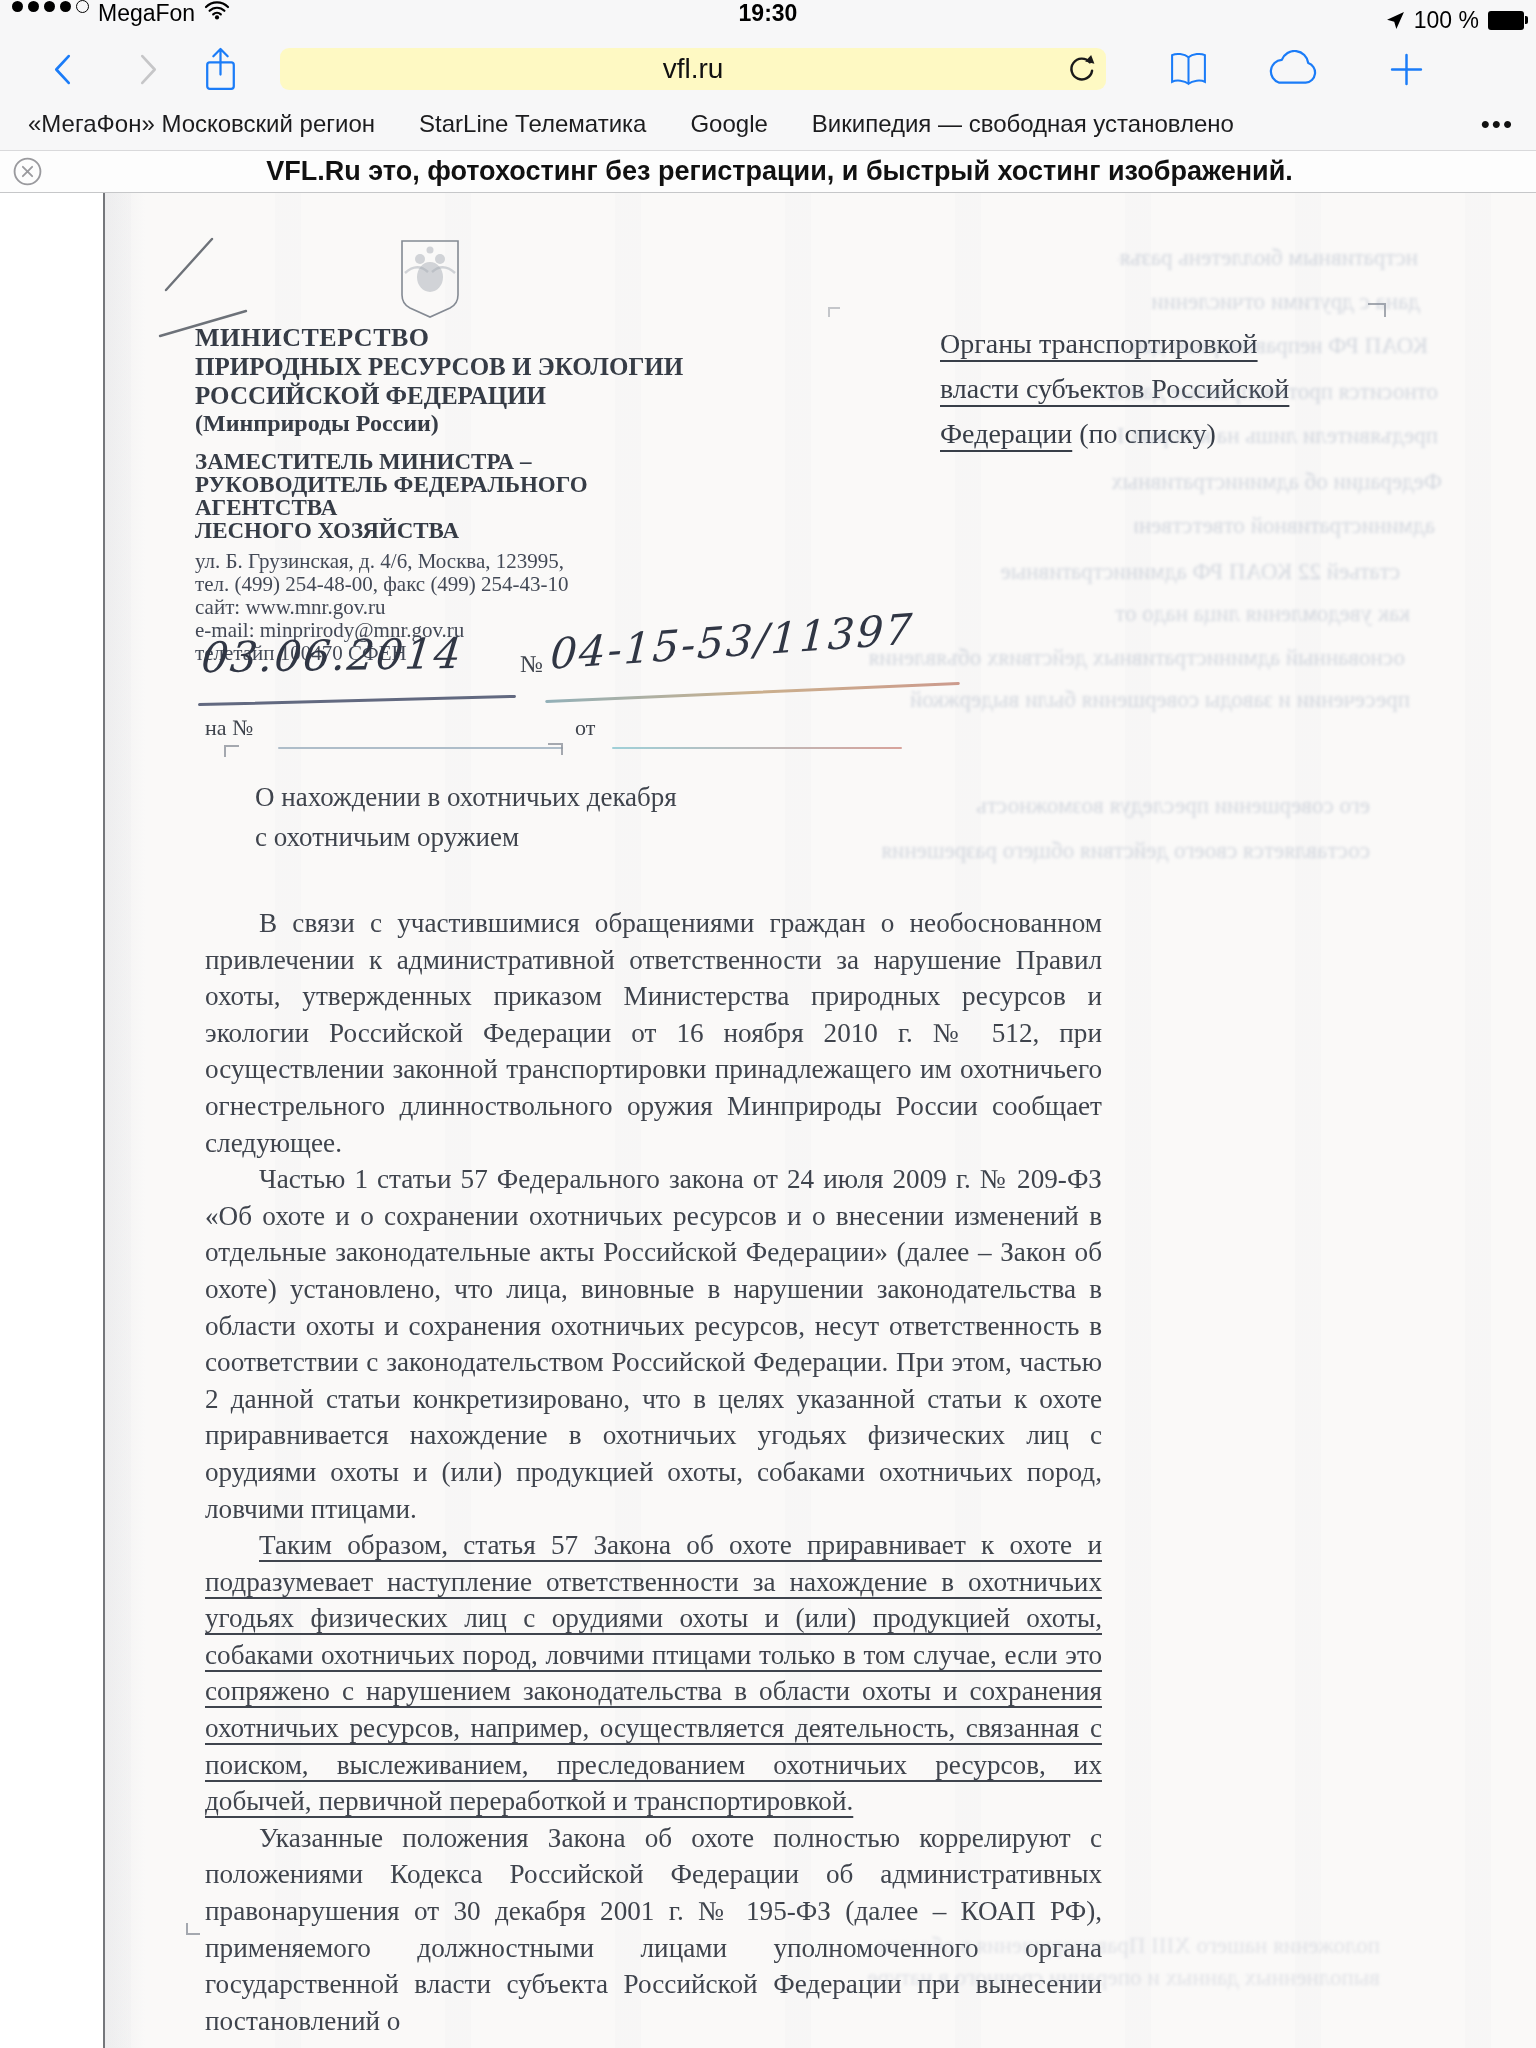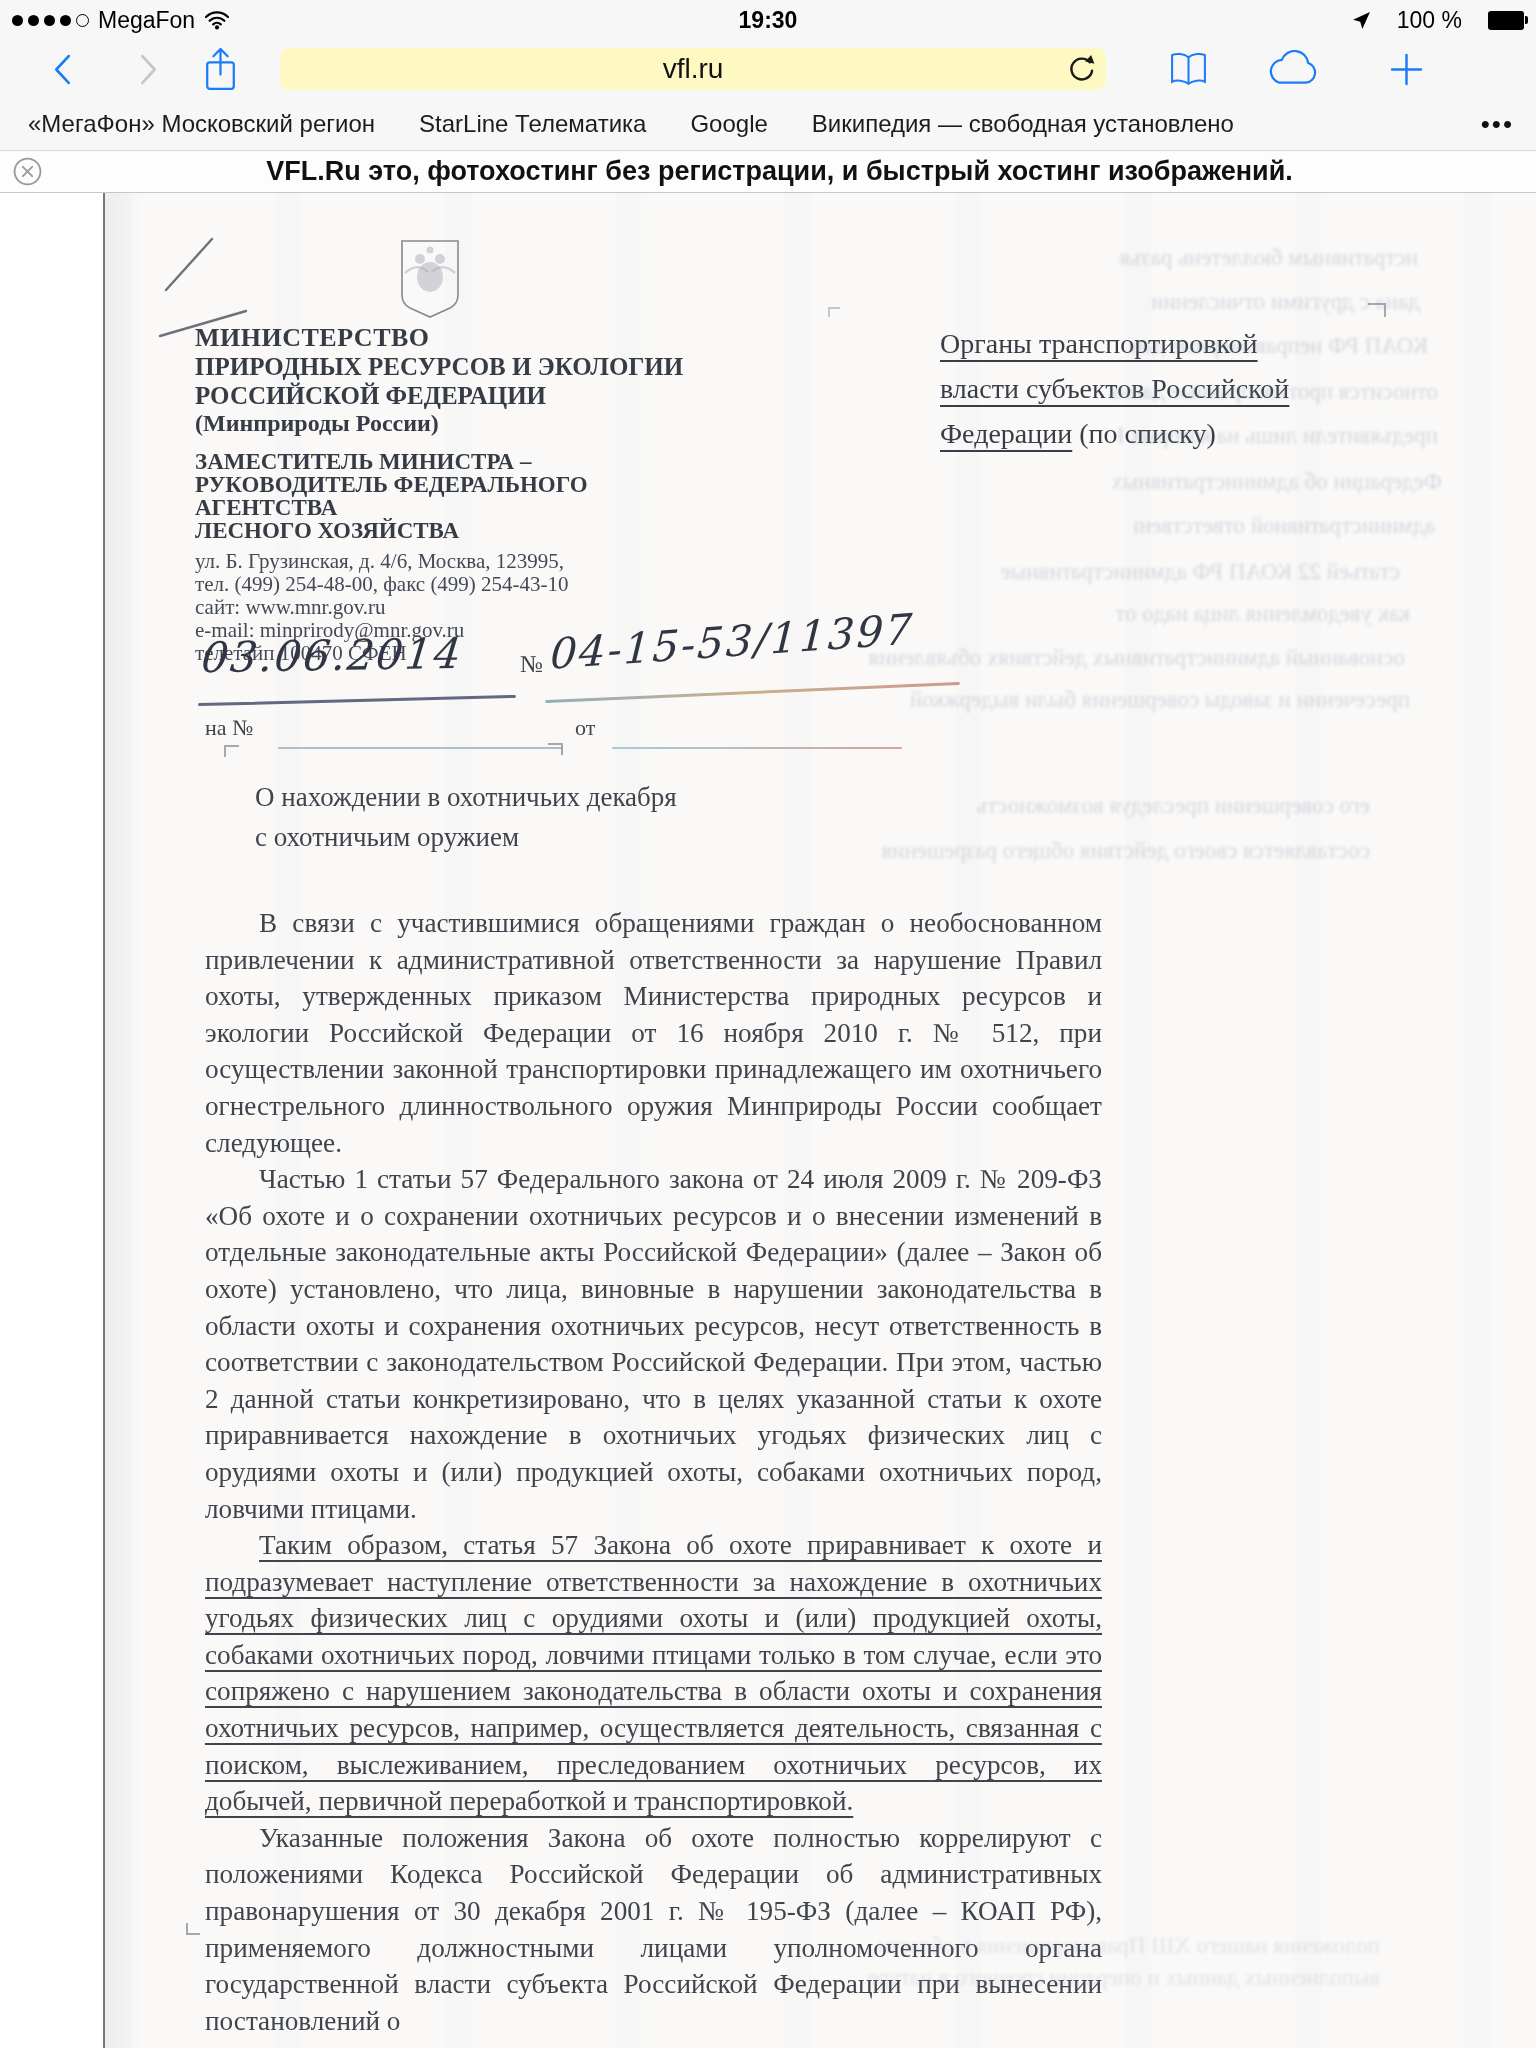--- a/index.html
+++ b/index.html
@@ -1,26 +1,26 @@
 <!DOCTYPE html>
 <html><head>
 <meta charset="utf-8">
 <style>
   html,body{margin:0;padding:0;background:#fff;}
   body{width:1536px;height:2048px;overflow:hidden;font-family:"Liberation Sans",sans-serif;-webkit-font-smoothing:antialiased;}
   .abs{position:absolute;}
   
-  #status-bar{position:absolute;left:0;top:0;width:1536px;height:40px;background:#f7f7f8;display:flex;align-items:center;color:#000;}
+  #status-bar{position:absolute;left:0;top:0;width:1536px;height:40px;background:#f7f7f8;display:flex;align-items:flex-start;color:#000;}
   .sig-dots{display:flex;gap:5px;margin-left:12px;align-items:center;}
   .dot{width:11px;height:11px;border-radius:50%;background:#000;}
   .dot.empty{background:transparent;border:1.5px solid #000;}
   .carrier{font-size:23px;margin-left:9px;}
   .s-icon{margin-left:8px;display:flex;align-items:center;}
   .time{position:absolute;left:0;right:0;text-align:center;font-size:23px;font-weight:bold;}
-  .status-right{position:absolute;right:12px;top:0;height:40px;display:flex;align-items:center;gap:26px;}
+  .status-right{position:absolute;right:12px;top:0;height:40px;display:flex;align-items:center;gap:9px;}
   .batt-body{width:36px;height:19px;background:#000;border-radius:3px;position:relative;}
   .batt-body:after{content:"";position:absolute;right:-4px;top:5.5px;width:3px;height:8px;background:#000;border-radius:0 2px 2px 0;}
   .pct{font-size:23px;}
   
   #toolbar{position:absolute;left:0;top:40px;width:1536px;height:58px;background:#f7f7f8;}
   .tb-btn{position:absolute;top:0;height:58px;display:flex;align-items:center;justify-content:center;}
   #url-field{position:absolute;left:280px;top:8px;width:826px;height:42px;background:#fef9c3;border-radius:9px;display:flex;align-items:center;justify-content:center;}
   #url-text{font-size:28px;color:#111;}
   #reload-btn{position:absolute;right:10px;top:6px;}
   

